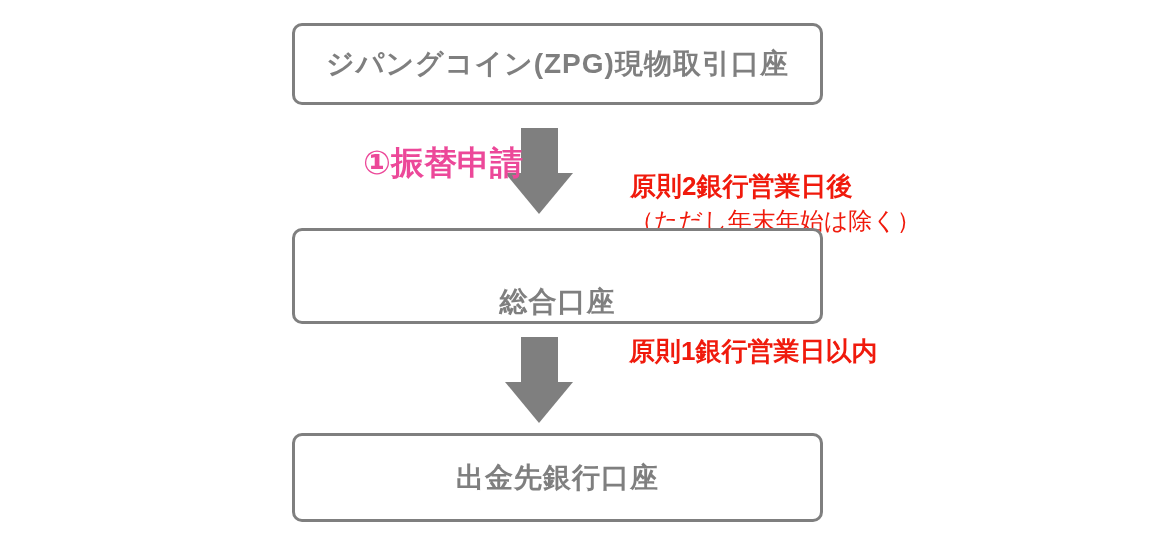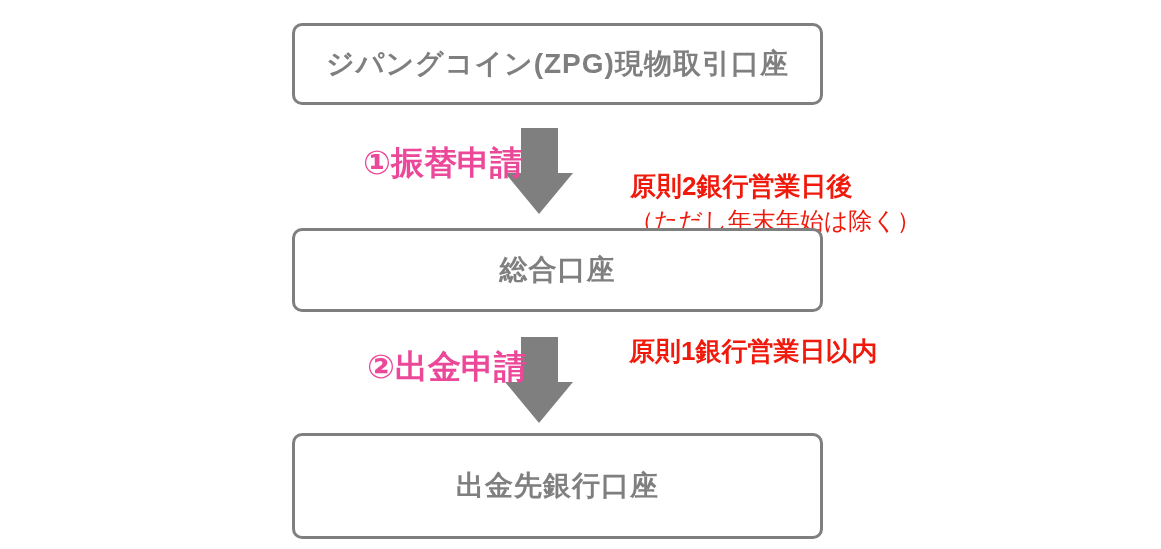--- a/index.html
+++ b/index.html
@@ -29,22 +29,22 @@
     justify-content: center;
   }
   .node .node-label {
     color: #7f7f7f;
     font-size: 28px;
     font-weight: bold;
     letter-spacing: 1px;
     white-space: nowrap;
   }
   .node-1 { top: 23px;  height: 82px; }
-  .node-2 { top: 228px; height: 84px; }
-  .node-3 { top: 433px; height: 106px; }
+  .node-2 { top: 228px; height: 96px; align-items: flex-end; }
+  .node-3 { top: 433px; height: 89px; }
 
   
   .arrow {
     position: absolute;
     left: 505px;
     width: 68px;
   }
   .arrow-1 { top: 128px; }
   .arrow-2 { top: 337px; }
   .arrow .shaft {
@@ -115,21 +115,20 @@
 
   <div class="node node-2">
     <span class="node-label">総合口座</span>
   </div>
 
   <div class="arrow arrow-2">
     <div class="shaft"></div>
     <div class="head"></div>
   </div>
 
-  <div class="step-label step-label-2">②出金申請</div>
   <div class="annotation annotation-2">
     <div class="duration">原則1銀行営業日以内</div>
   </div>
 
   <div class="node node-3">
     <span class="node-label">出金先銀行口座</span>
   </div>
 
 </div>
 

